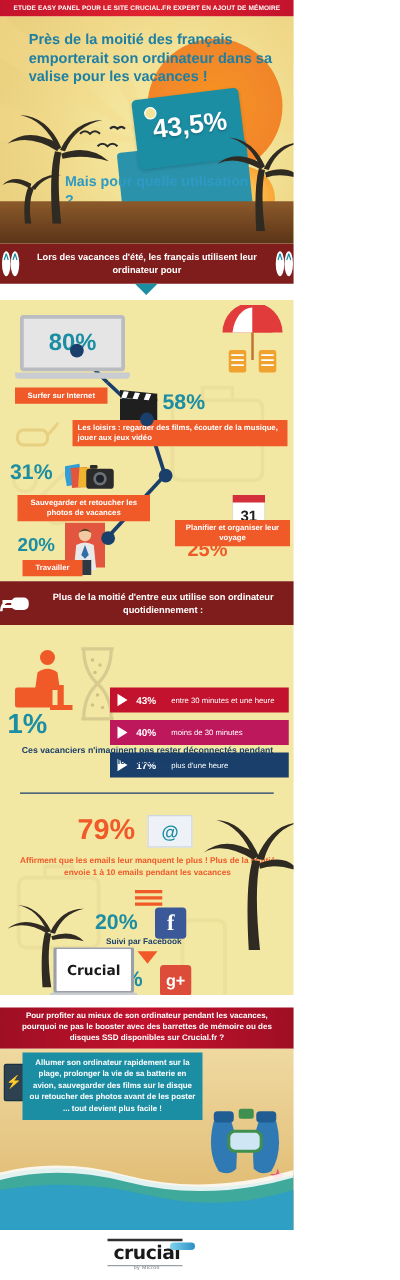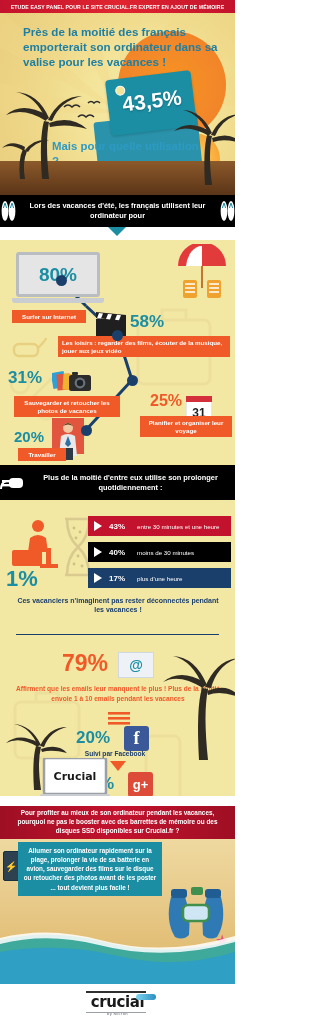--- a/index.html
+++ b/index.html
@@ -32,55 +32,55 @@
     font-weight:bold;line-height:1.3;}
   .laptopHero{position:absolute;left:96px;top:104px;width:104px;height:56px;background:#2a93ab;
     transform:rotate(-6deg);border-radius:3px;}
   .beachline{position:absolute;left:0;bottom:0;width:235px;height:34px;
     background:linear-gradient(180deg,#8c5a2b 0%,#6e431f 60%,#5a3518 100%);}
   .palmL{position:absolute;left:2px;bottom:16px;width:86px;height:92px;}
   .palmR{position:absolute;right:-6px;bottom:10px;width:70px;height:80px;}
   .birds{position:absolute;left:62px;top:86px;width:44px;height:26px;}
 
   
-  .tealBanner{position:absolute;left:0;width:235px;background:#000000;display:flex;
+  .tealBanner{position:absolute;left:0;width:235px;background:#7f1d1d;display:flex;
     align-items:center;justify-content:center;z-index:20;}
   .tealBanner .txt{color:#fff;font-size:7.4px;font-weight:bold;text-align:center;line-height:1.35;}
   .flip{width:16px;height:24px;flex:0 0 16px;}
   .arrowDown{position:absolute;left:108px;width:0;height:0;border-left:9px solid transparent;
     border-right:9px solid transparent;border-top:9px solid #1b8ea3;z-index:21;}
 
   
   .usage{position:absolute;left:0;top:240px;width:235px;height:225px;background:#f3e7a4;overflow:hidden;}
   .ghost{position:absolute;opacity:.14;}
   .laptop{position:absolute;left:12px;top:12px;width:92px;height:54px;}
   .laptop .screen{position:absolute;left:4px;top:0;width:84px;height:45px;background:#e5e5e5;
     border:3px solid #b9bcc0;border-radius:3px;box-sizing:border-box;
     display:flex;align-items:center;justify-content:center;}
   .laptop .base{position:absolute;left:0;top:46px;width:92px;height:5px;background:#c9ccd0;border-radius:0 0 3px 3px;}
   .pct80{color:#1b8ea3;font-size:19px;font-weight:bold;}
   .olabel{position:absolute;background:#ef5a28;color:#fff;font-size:6.2px;font-weight:bold;
     padding:2.5px 4px;line-height:1.3;box-sizing:border-box;}
   .pctTeal{position:absolute;color:#1b8ea3;font-size:17px;font-weight:bold;}
-  .pctOrange{position:absolute;color:#ef5a28;font-size:16px;font-weight:bold;}
+  .pctOrange{position:absolute;color:#ef5a28;font-size:16px;font-weight:bold;margin-top:40px;}
   .clap{position:absolute;left:96px;top:72px;width:30px;height:24px;}
   .camera{position:absolute;left:52px;top:128px;width:40px;height:28px;}
   .umbrella{position:absolute;right:6px;top:4px;width:54px;height:58px;}
   .calendar{position:absolute;left:186px;top:156px;width:26px;height:26px;}
   .worker{position:absolute;left:52px;top:178px;width:32px;height:42px;}
   .snorkelIcon{position:absolute;left:12px;top:96px;width:38px;height:26px;}
   .node{position:absolute;width:11px;height:11px;border-radius:50%;background:#1a3f6b;}
   svg.conn{position:absolute;left:0;top:0;width:235px;height:225px;}
 
   
   .daily{position:absolute;left:0;top:500px;width:235px;height:128px;background:#f3e7a4;overflow:hidden;}
   .deskman{position:absolute;left:12px;top:18px;width:52px;height:52px;}
   .hourglass{position:absolute;left:60px;top:16px;width:36px;height:62px;}
   .pct57{position:absolute;left:6px;top:66px;color:#1b8ea3;font-size:22px;font-weight:bold;}
-  .bar{position:absolute;left:88px;width:143px;height:20px;display:flex;align-items:center;color:#fff;}
+  .bar{position:absolute;left:88px;width:143px;height:20px;display:flex;align-items:center;color:#fff;margin-top:34px;}
   .bar .tri{width:0;height:0;border-top:5px solid transparent;border-bottom:5px solid transparent;
     border-left:8px solid #fff;margin-left:6px;}
   .bar .bp{font-size:8px;font-weight:bold;margin-left:7px;width:24px;}
   .bar .bl{font-size:6.2px;margin-left:4px;}
   .note{position:absolute;left:14px;top:96px;width:208px;text-align:center;color:#1a3f6b;
     font-size:7px;font-weight:bold;line-height:1.35;}
 
   
   .social{position:absolute;left:0;top:628px;width:235px;height:168px;background:#f3e7a4;overflow:hidden;}
   .hr{position:absolute;left:16px;width:203px;height:1.4px;background:#1a3f6b;}
@@ -336,21 +336,21 @@
 
   <div class="tealBanner" style="top:465px;height:35px;">
     <svg style="width:26px;height:24px;flex:0 0 26px;" viewBox="0 0 26 24">
       <g fill="#fff">
           <rect x="9" y="7" width="14" height="10" rx="4"></rect>
           <rect x="2" y="9" width="8" height="2.4"></rect>
           <rect x="2" y="13" width="8" height="2.4"></rect>
         </g>
       <path d="M6 10 q-5 2 -5 8" stroke="#fff" stroke-width="2" fill="none"></path>
     </svg>
-    <div class="txt" style="margin:0 6px;">Plus de la moitié d'entre eux utilise son prolonger quotidiennement :</div>
+    <div class="txt" style="margin:0 6px;">Plus de la moitié d'entre eux utilise son ordinateur quotidiennement :</div>
   </div>
 
   <div class="daily">
     <svg class="deskman" viewBox="0 0 52 52">
       <g fill="#ef5a28">
         <circle cx="26" cy="8" r="6"></circle>
         <path d="M18 20 q8 -6 16 0 l2 14 h-20z"></path>
         <rect x="0" y="32" width="30" height="16" rx="2"></rect>
         <rect x="34" y="30" width="5" height="20"></rect>
           <rect x="28" y="46" width="18" height="4"></rect>
@@ -371,21 +371,21 @@
           <circle cx="22" cy="50" r="1.4"></circle>
         </g>
     </svg>
     <div class="pct57">1%</div>
 
     <div class="bar" style="top:16px;background:#c3122d;">
       <span class="tri"></span>
       <span class="bp">43%</span>
       <span class="bl">entre 30 minutes et une heure</span>
     </div>
-    <div class="bar" style="top:42px;background:#000000;">
+    <div class="bar" style="top:42px;background:#be185d;">
       <span class="tri"></span>
       <span class="bp">40%</span>
       <span class="bl">moins de 30  minutes</span>
     </div>
     <div class="bar" style="top:68px;background:#1a3f6b;">
       <span class="tri"></span>
       <span class="bp">17%</span>
       <span class="bl">plus d'une heure</span>
     </div>
 

